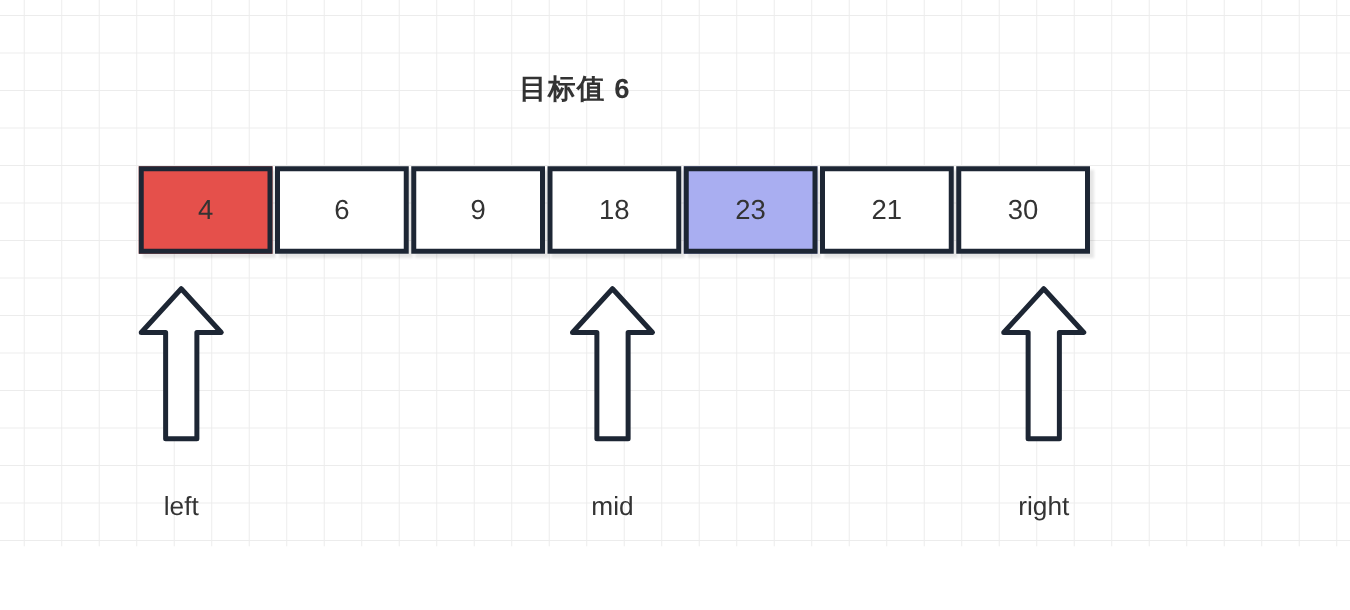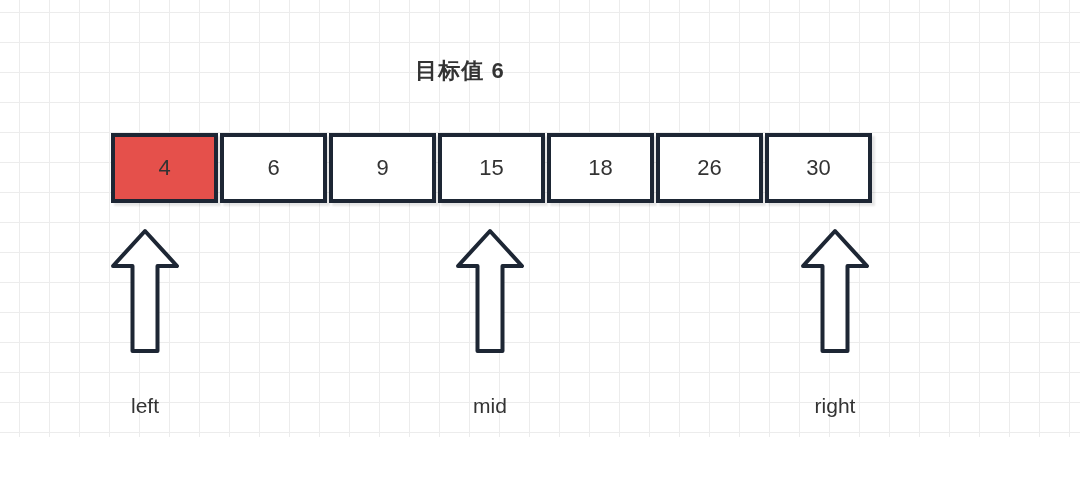--- a/index.html
+++ b/index.html
@@ -89,23 +89,23 @@
 <body>
 
 <div class="canvas">
 
   <div class="title">目标值 6</div>
 
   <div class="array-row" id="array-row">
       <div class="cell hl-red">4</div>
       <div class="cell">6</div>
       <div class="cell">9</div>
-      <div class="cell">15</div>
       <div class="cell">18</div>
-      <div class="cell">26</div>
+      <div class="cell hl-purple">23</div>
+      <div class="cell">21</div>
       <div class="cell">30</div>
     </div>
 
   <div class="pointer pointer-left">
     <svg width="70" height="126" viewBox="0 0 70 126">
       <polygon points="35,3 67,38 47.5,38 47.5,123 22.5,123 22.5,38 3,38" fill="#ffffff" stroke="#1d2634" stroke-width="4" stroke-linejoin="round"></polygon>
     </svg>
     <div class="pointer-label">left</div>
   </div>
 

